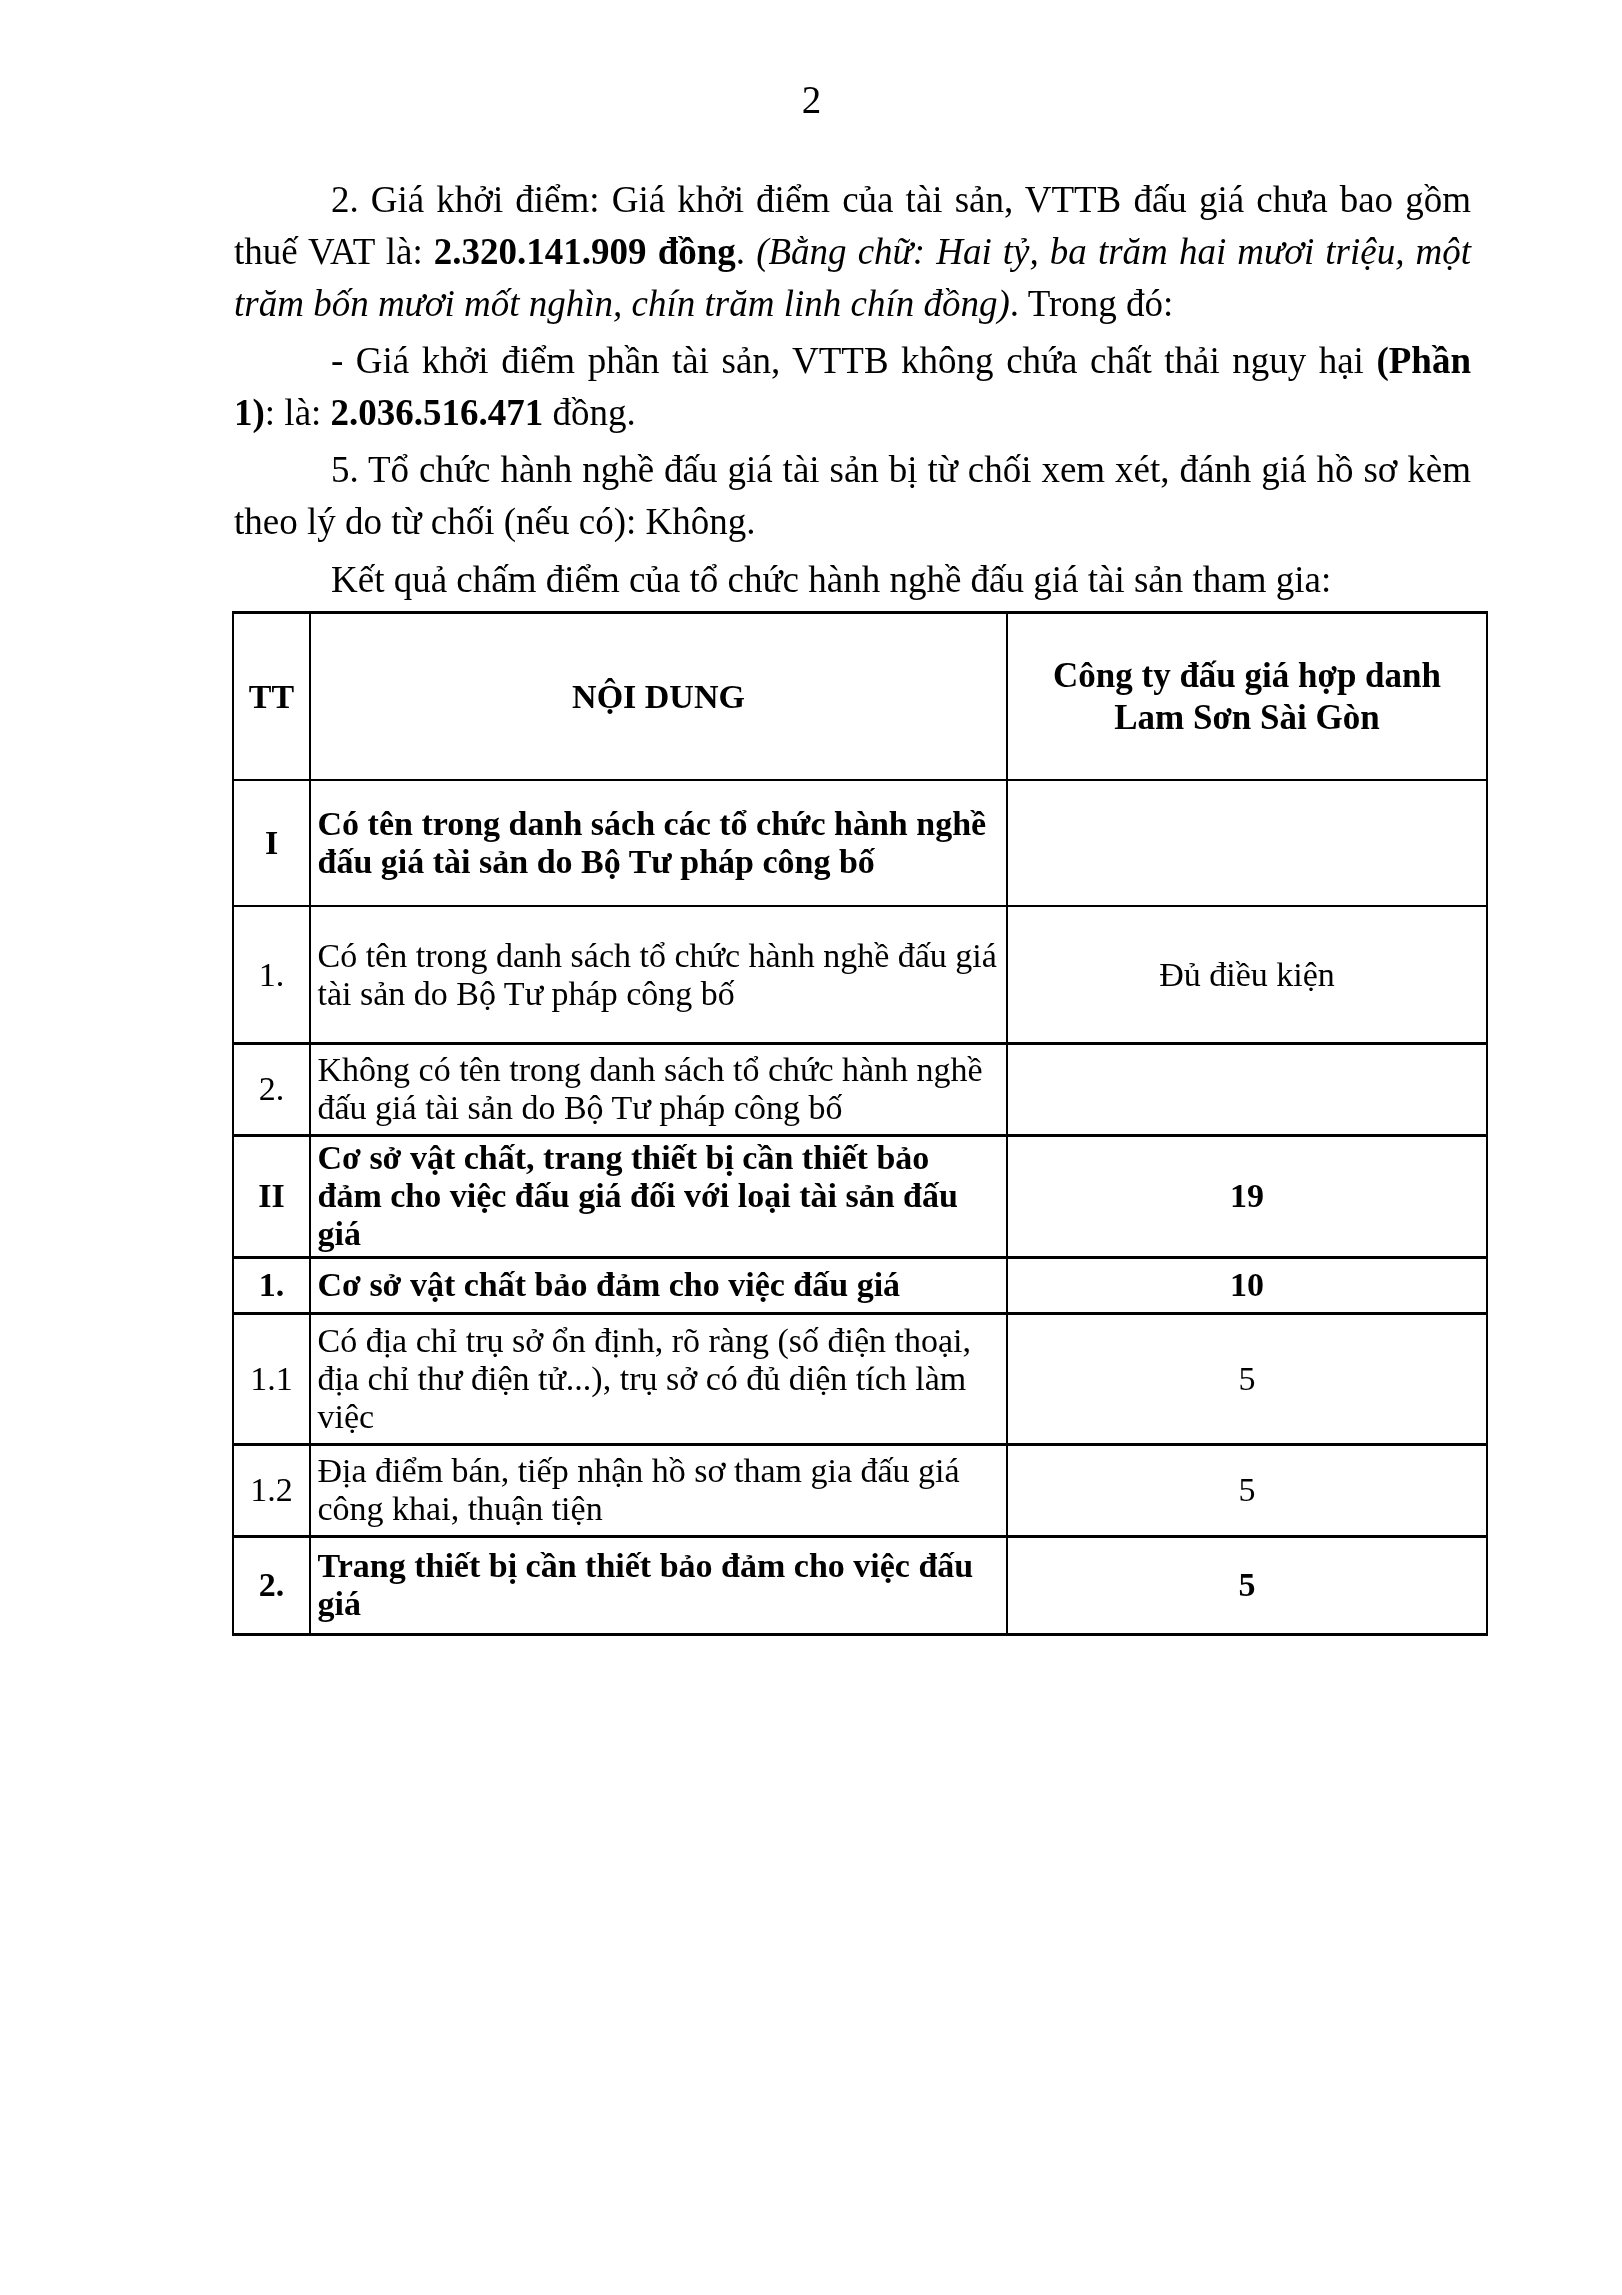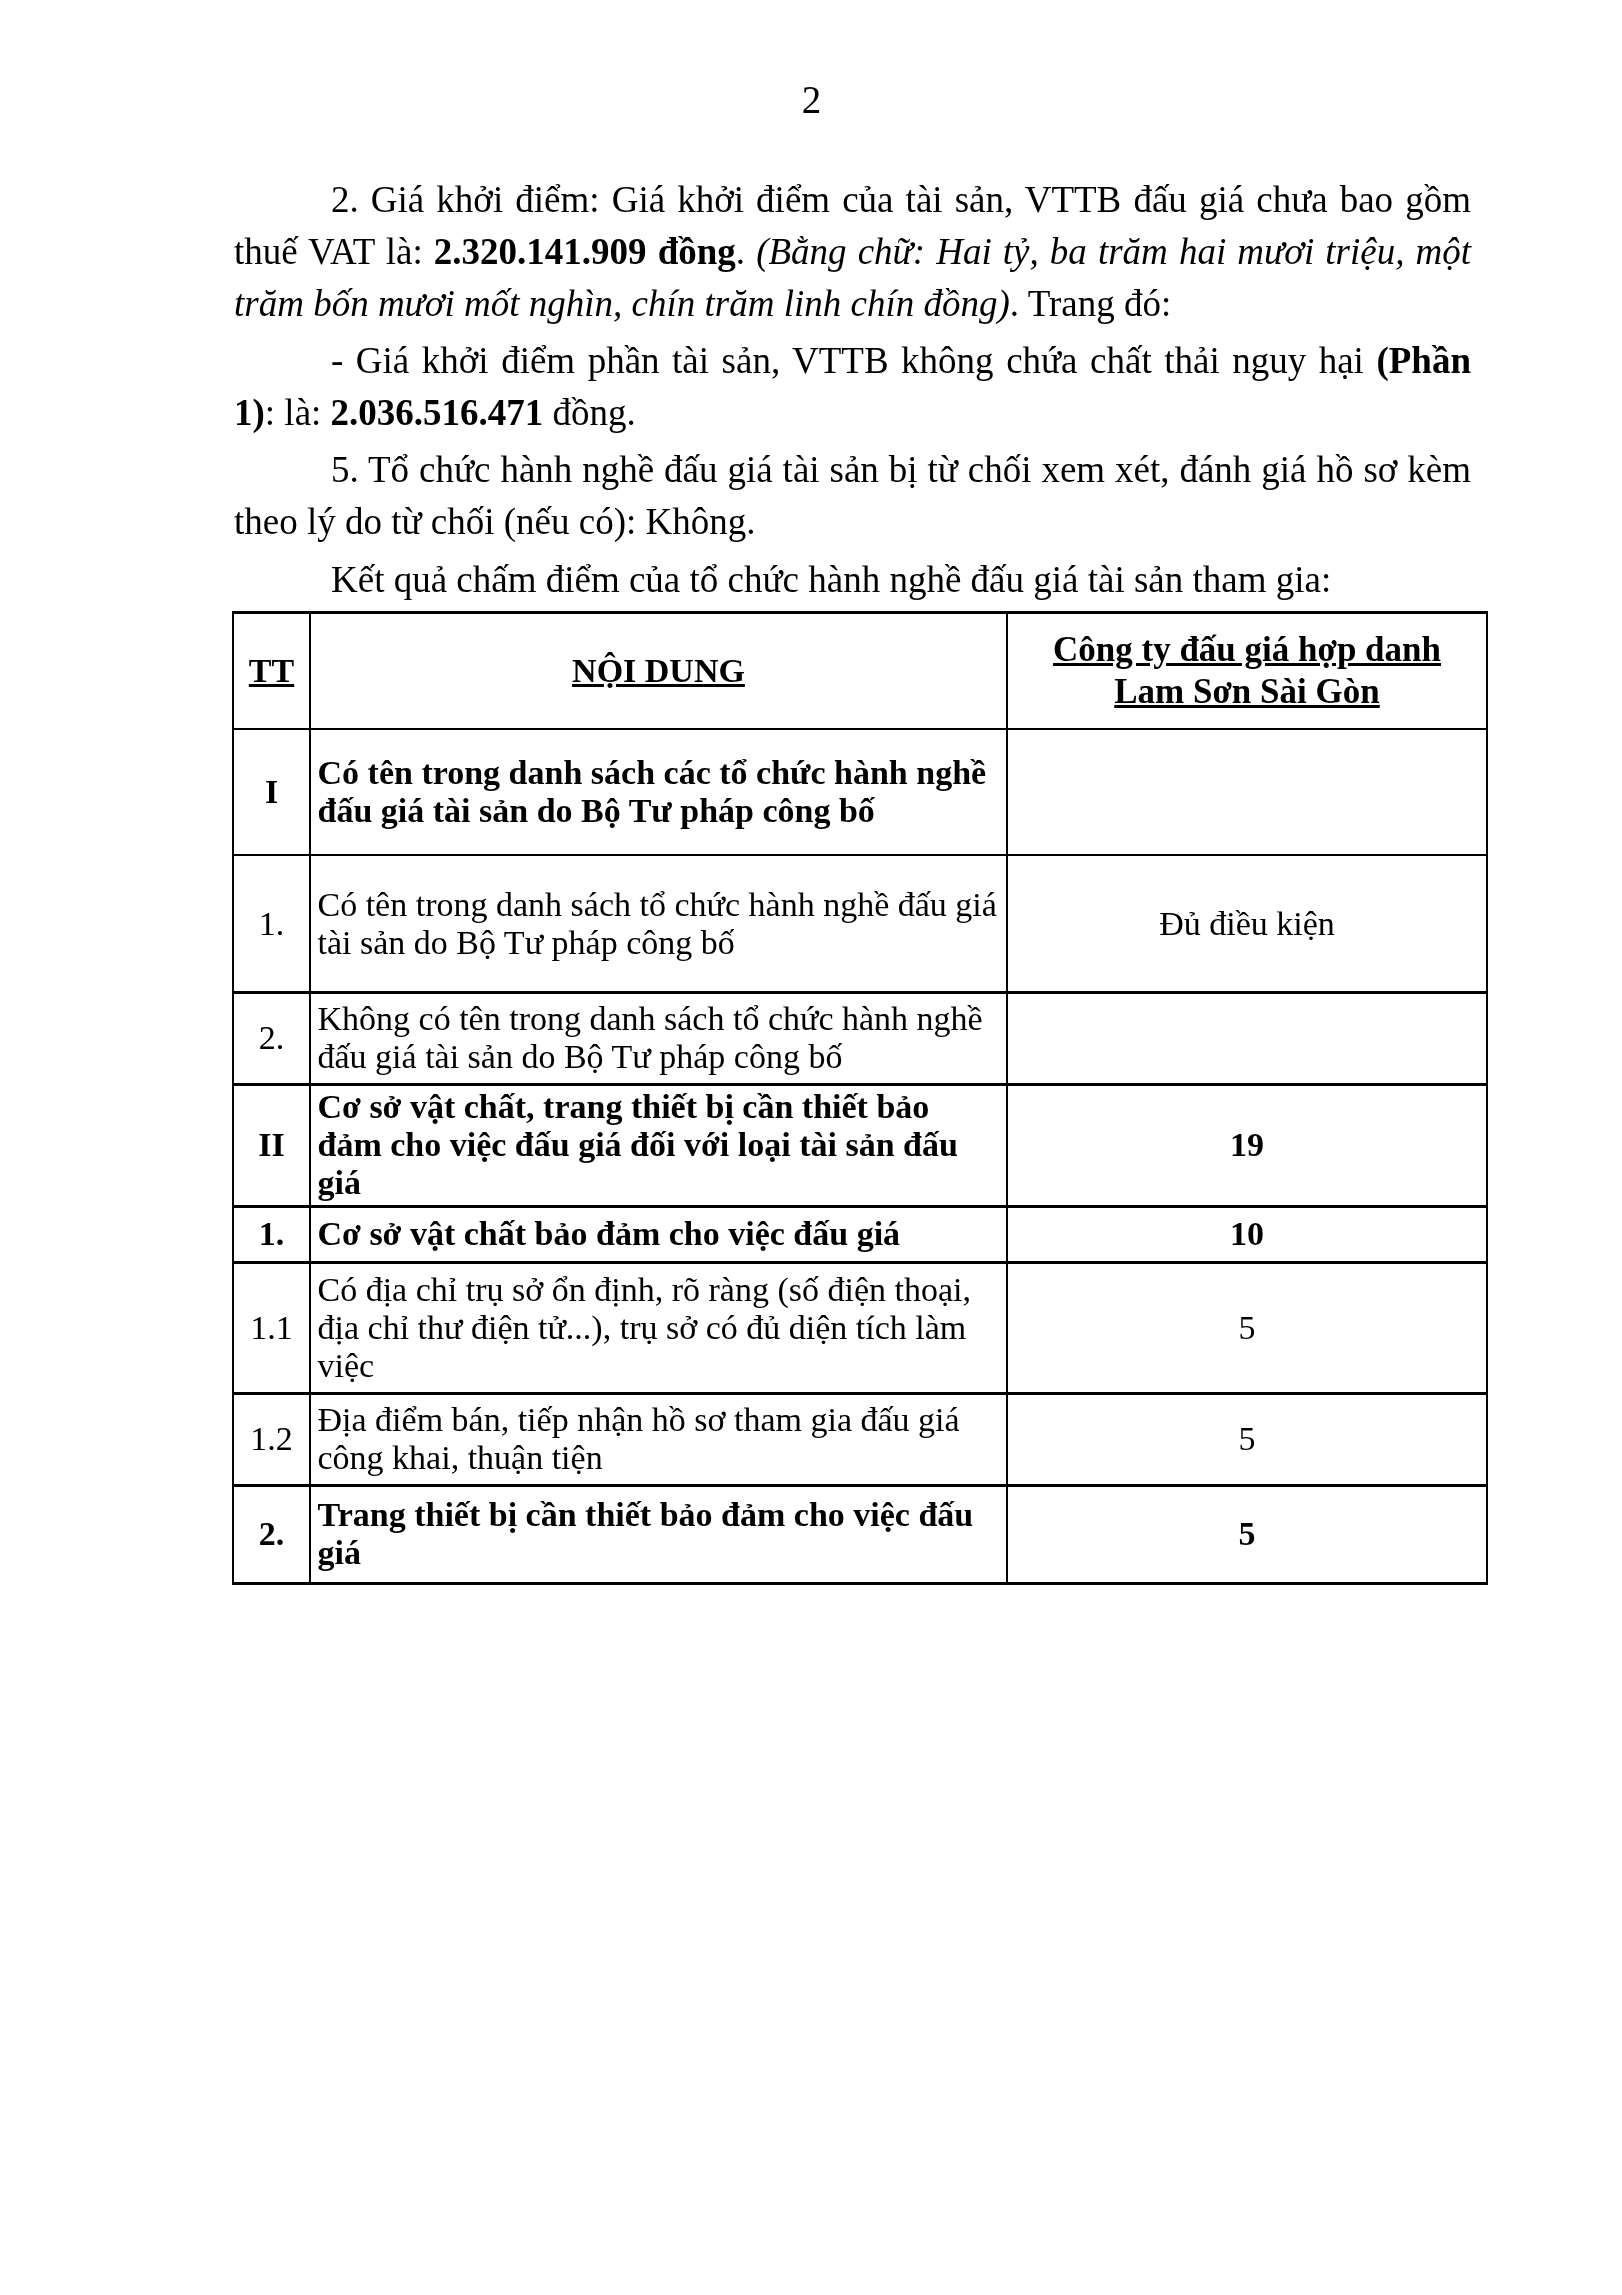--- a/index.html
+++ b/index.html
@@ -55,21 +55,21 @@
   th.h-content { text-align: center; font-weight: bold; }
   th.h-score { font-size: 35px; line-height: 42px; padding: 0 25px; border-radius: 31px; }
 
   td.tt    { text-align: center; }
   td.cc    { text-align: left; padding: 2.6px 6.5px 2.6px 11.8px; }
   td.cs    { text-align: center; }
 
   tr.rb td.cc, tr.rb td.cs, tr.rb td.tt { font-weight: bold; }
 
   
-  tr.r-head { height: 117px; text-decoration: underline; }
+  tr.r-head { height: 168px; }
   tr.r-I    { height: 126px; }
   tr.r-1    { height: 137px; }
   tr.r-2    { height: 92px; }
   tr.r-II   { height: 116px; }
   tr.r-1b   { height: 56px;  }
   tr.r-11   { height: 131px; }
   tr.r-12   { height: 92px; }
   tr.r-2b   { height: 98px; }
 
   
@@ -85,21 +85,21 @@
 </style>
 </head>
 <body>
 
 <div class="page">
 
   <div class="pagenum">2</div>
 
   <div class="content">
 
-    <p><span>2. Giá khởi điểm: Giá khởi điểm của tài sản, VTTB đấu giá chưa bao gồm thuế VAT là: </span><span class="b">2.320.141.909 đồng</span><span>. </span><span class="i">(Bằng chữ: Hai tỷ, ba trăm hai mươi triệu, một trăm bốn mươi mốt nghìn, chín trăm linh chín đồng)</span><span>. Trang đó:</span></p>
+    <p><span>2. Giá khởi điểm: Giá khởi điểm của tài sản, VTTB đấu giá chưa bao gồm thuế VAT là: </span><span class="b">2.320.141.909 đồng</span><span>. </span><span class="i">(Bằng chữ: Hai tỷ, ba trăm hai mươi triệu, một trăm bốn mươi mốt nghìn, chín trăm linh chín đồng)</span><span>. Trong đó:</span></p>
 
     <p><span>- Giá khởi điểm phần tài sản, VTTB không chứa chất thải nguy hại </span><span class="b">(Phần 1)</span><span>: là: </span><span class="b">2.036.516.471</span><span> đồng.</span></p>
 
 
 
 
     <p>5. Tổ chức hành nghề đấu giá tài sản bị từ chối xem xét, đánh giá hồ sơ kèm theo lý do từ chối (nếu có): Không.</p>
 
 
     <p>Kết quả chấm điểm của tổ chức hành nghề đấu giá tài sản tham gia:</p>

